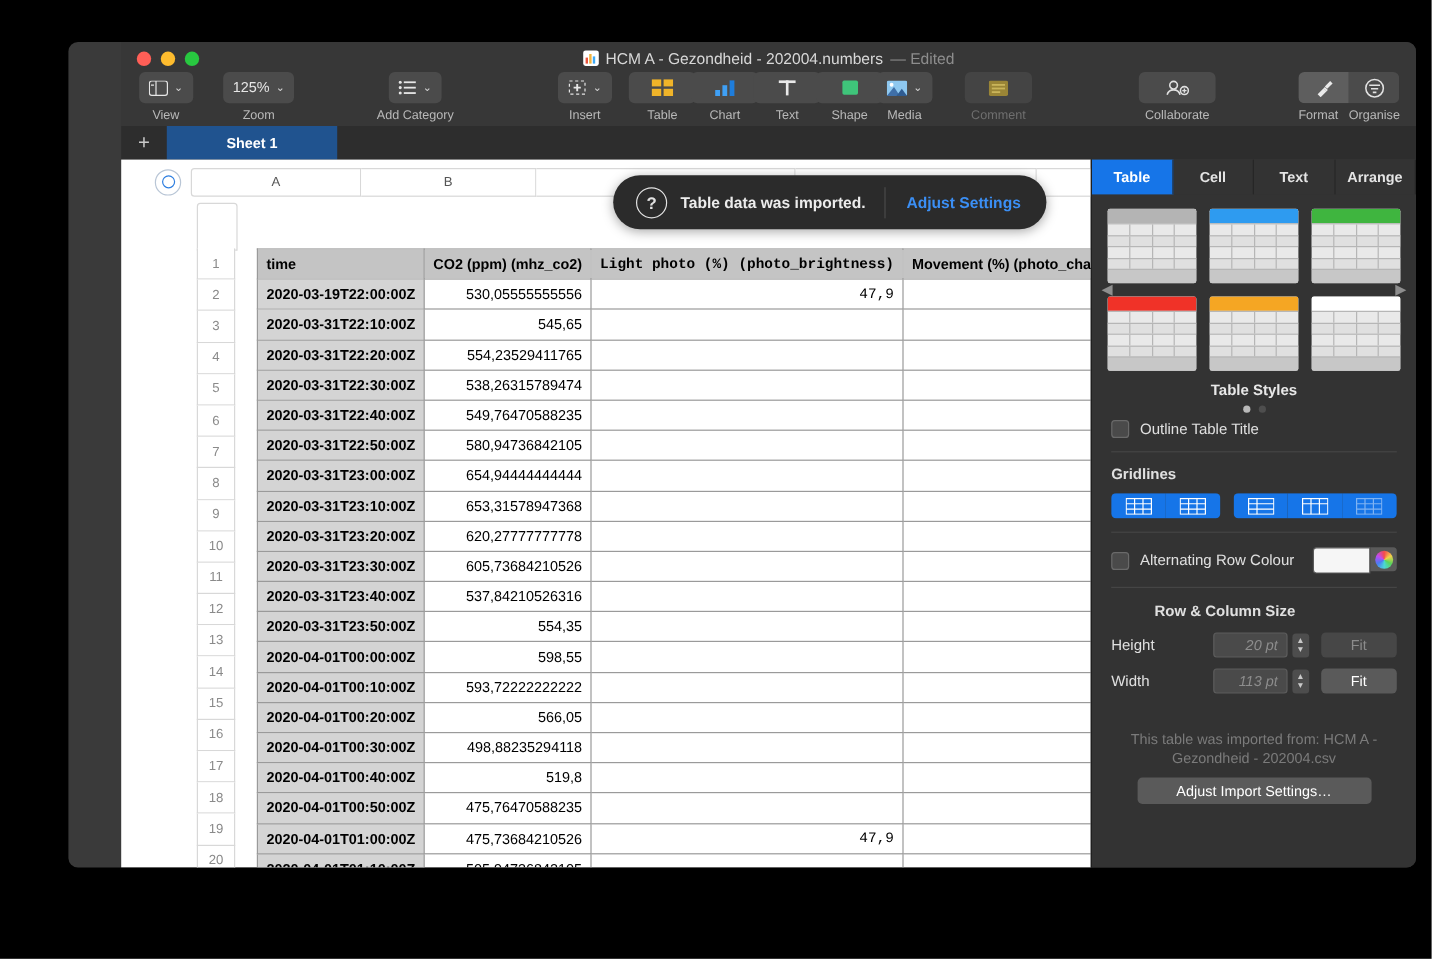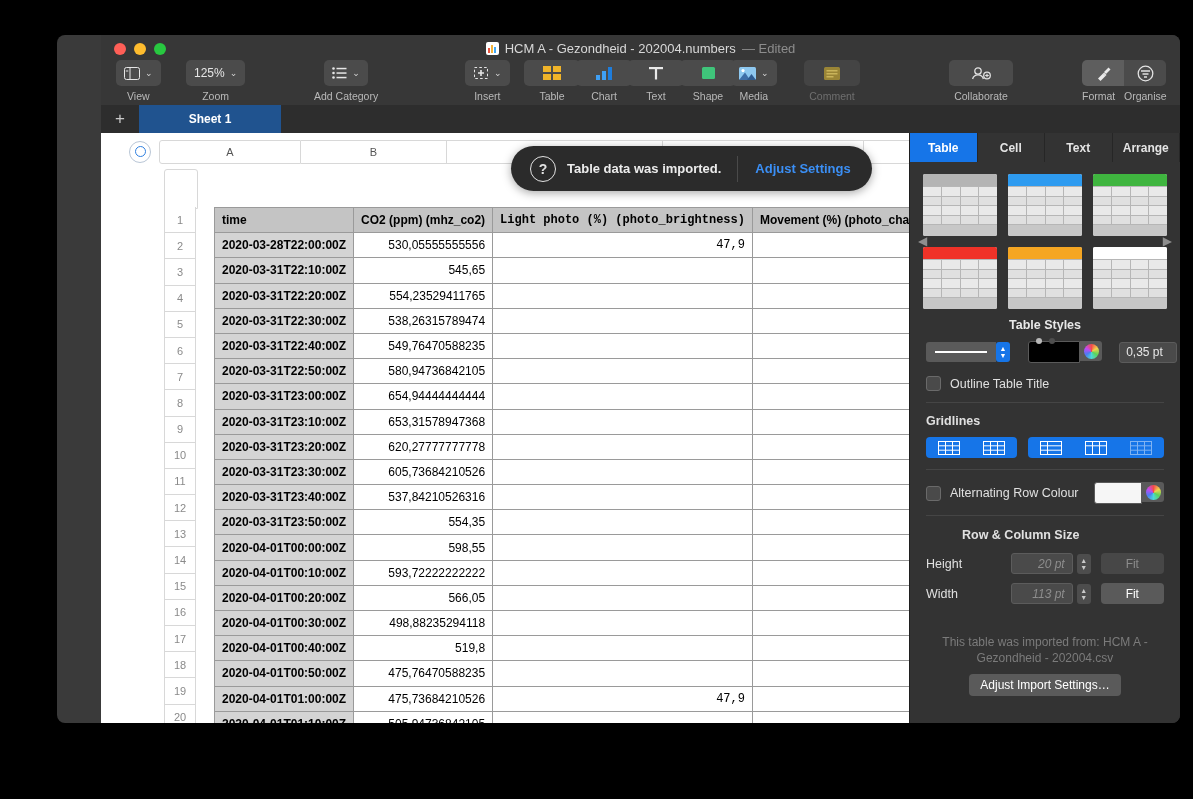--- a/index.html
+++ b/index.html
@@ -131,21 +131,21 @@
   .numbox{width:62px;height:21px;background:#4a4a4a;border:1px solid #5c5c5c;border-radius:3px;
     color:#e8e8e8;font-size:12px;display:flex;align-items:center;justify-content:flex-end;padding-right:7px;box-sizing:border-box;}
   .numbox.ph{color:#8d8d8d;font-style:italic;}
   .cbx{width:13px;height:13px;border:1px solid #6a6a6a;background:#4a4a4a;border-radius:3px;margin-right:9px;}
   .glgroup{display:flex;border-radius:4px;overflow:hidden;}
   .gl{height:21px;background:#1675e8;display:flex;align-items:center;justify-content:center;}
   .fitbtn{width:64px;height:21px;background:#5a5a5a;border-radius:4px;color:#fff;font-size:12px;
     display:flex;align-items:center;justify-content:center;}
   .fitbtn.dim{color:#8c8c8c;background:#474747;}
   .impnote{text-align:center;color:#7b7b7b;font-size:12px;line-height:16px;padding:0 20px;}
-  .impbtn{margin:8px auto 0;width:152px;height:22px;background:#5a5a5a;border-radius:4px;color:#fff;
+  .impbtn{margin:8px auto 0;width:195px;height:22px;background:#5a5a5a;border-radius:4px;color:#fff;
     font-size:12px;display:flex;align-items:center;justify-content:center;}
 </style>
 </head>
 <body>
 
 <div id="win">
 
   <div class="toolbar">
     <div class="traffic">
       <div class="dot r"></div>
@@ -391,21 +391,21 @@
           <tr>
             <th class="c0">time</th>
             <th class="c1">CO2 (ppm) (mhz_co2)</th>
             <th class="c2">Light photo (%) (photo_brightness)</th>
             <th class="c3">Movement (%) (photo_change)</th>
             <th class="c4">Movemen</th>
           </tr>
         </thead>
         <tbody id="grid-body">
             <tr>
-              <td class="c0 hdrcol">2020-03-28T22:00:00Z</td>
+              <td class="c0 hdrcol">2020-03-19T22:00:00Z</td>
               <td class="c1 num">530,05555555556</td>
               <td class="c2 num">47,9</td>
               <td class="c3 num">1</td>
               <td class="c4 num"></td>
             </tr>
             <tr>
               <td class="c0 hdrcol">2020-03-31T22:10:00Z</td>
               <td class="c1 num">545,65</td>
               <td class="c2 num"></td>
               <td class="c3 num"></td>
@@ -744,38 +744,20 @@
                 <div class="ft"></div>
               </div>
             </div>
           <div class="styles-title">Table Styles</div>
           <div class="pager">
             <div class="pg on"></div>
             <div class="pg"></div>
           </div>
         </div>
 
-        <div class="row" style="margin-top:4px;gap:0;">
-          <div style="display:flex;">
-            <div class="linebox">
-                <i></i>
-              </div>
-            <div class="stepper">▲<br>▼</div>
-          </div>
-          <div style="display:flex;margin-left:18px;">
-            <div class="swatch"></div>
-            <div class="wheel">
-                <i></i>
-              </div>
-          </div>
-          <div style="display:flex;margin-left:17px;">
-            <div class="numbox" style="width:58px;justify-content:center;">0,35 pt</div>
-
-          </div>
-        </div>
 
         <div class="row" style="margin-top:13px;">
           <div class="cbx"></div>
           <div class="lbl">Outline Table Title</div>
         </div>
 
         <div class="hr"></div>
 
         <div class="row">
           <div class="lbl b">Gridlines</div>

